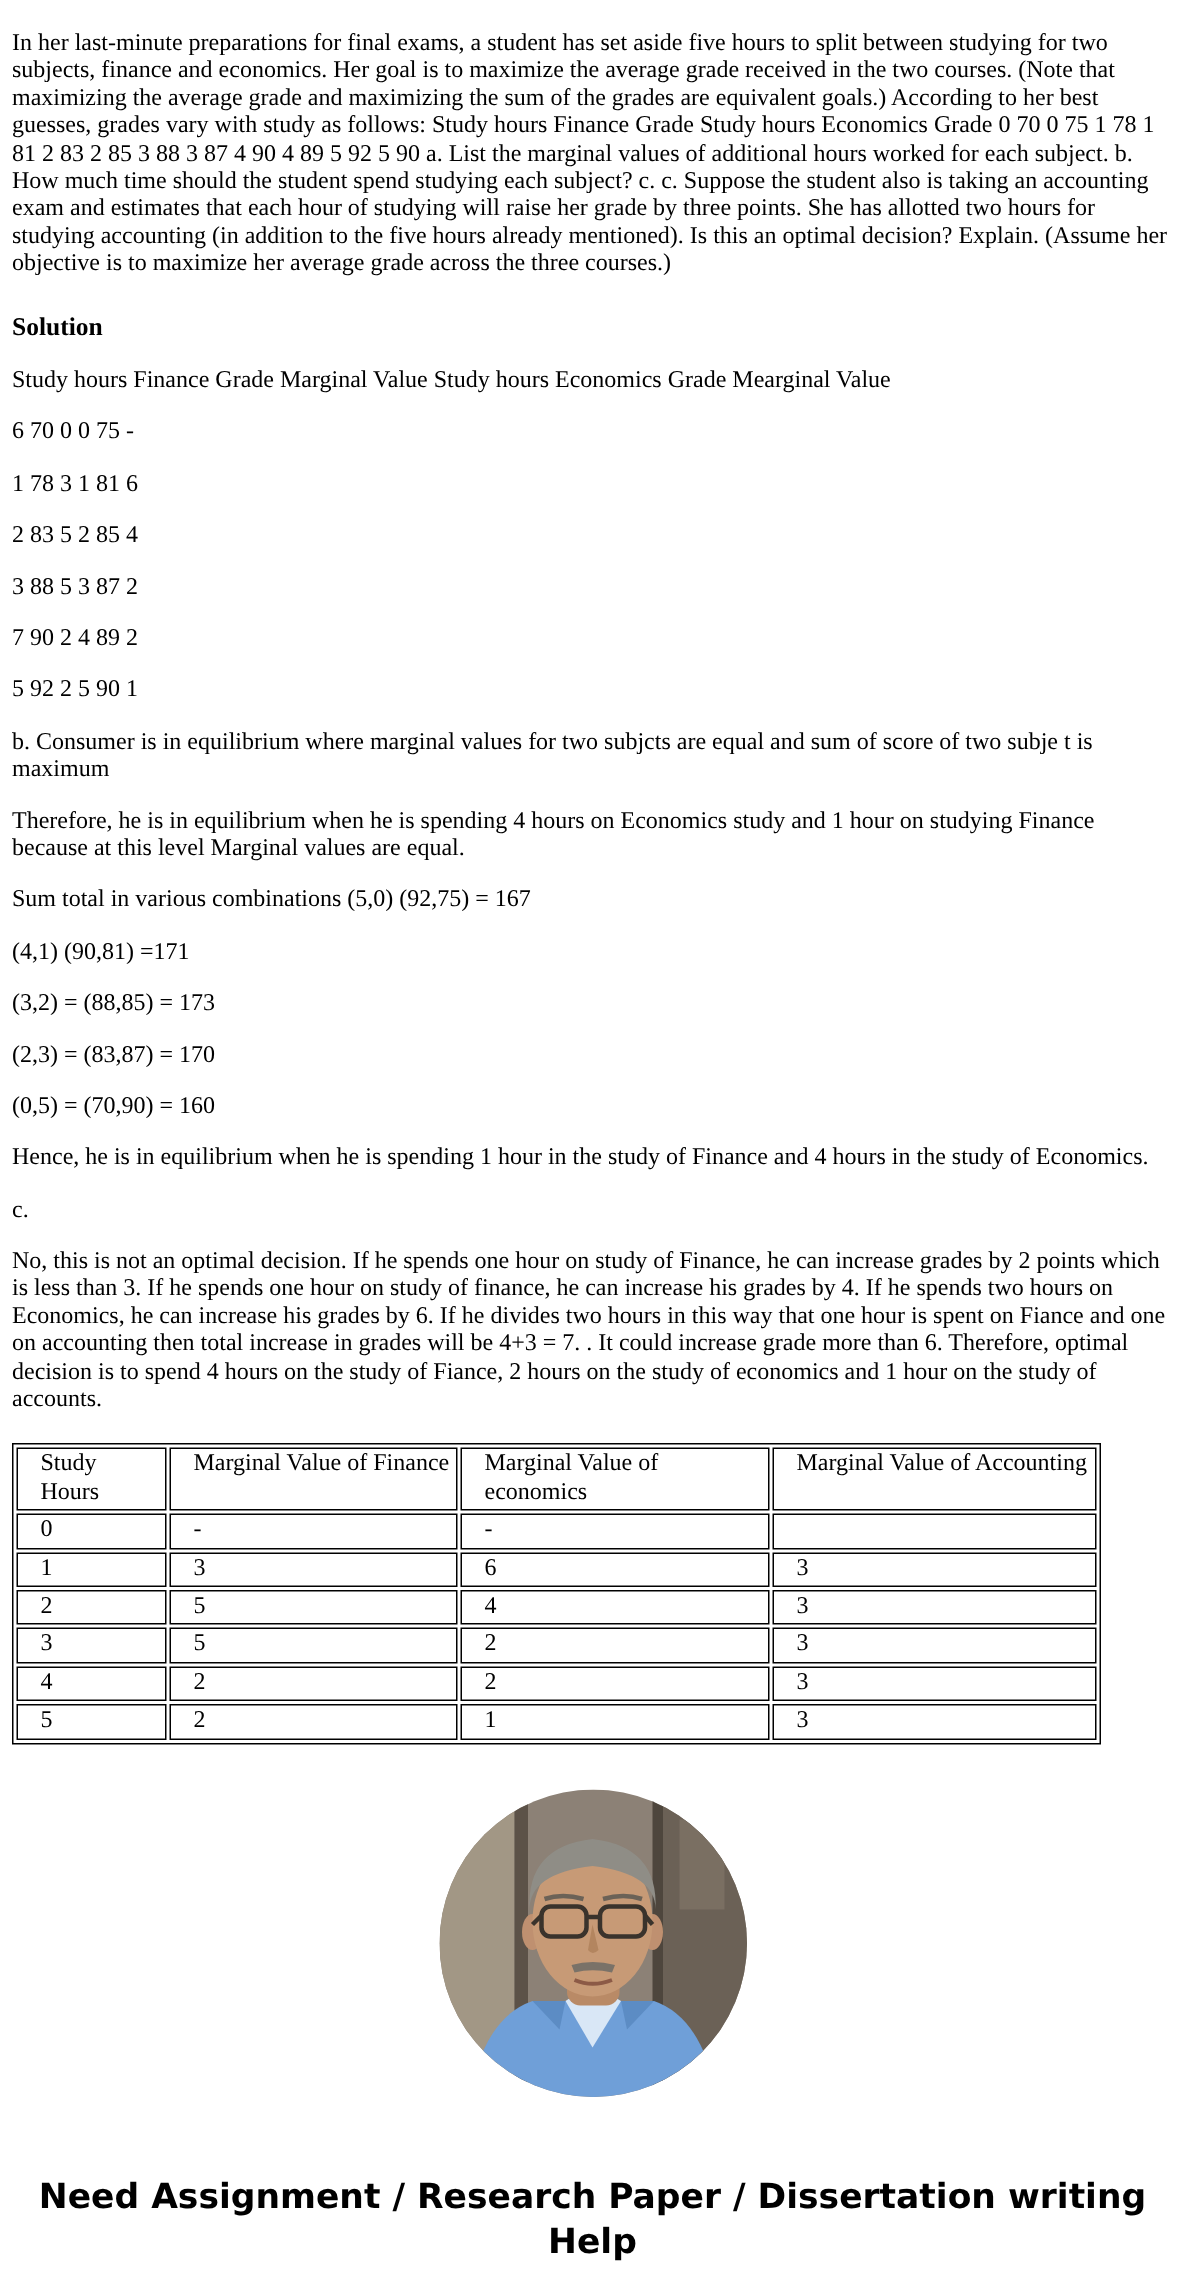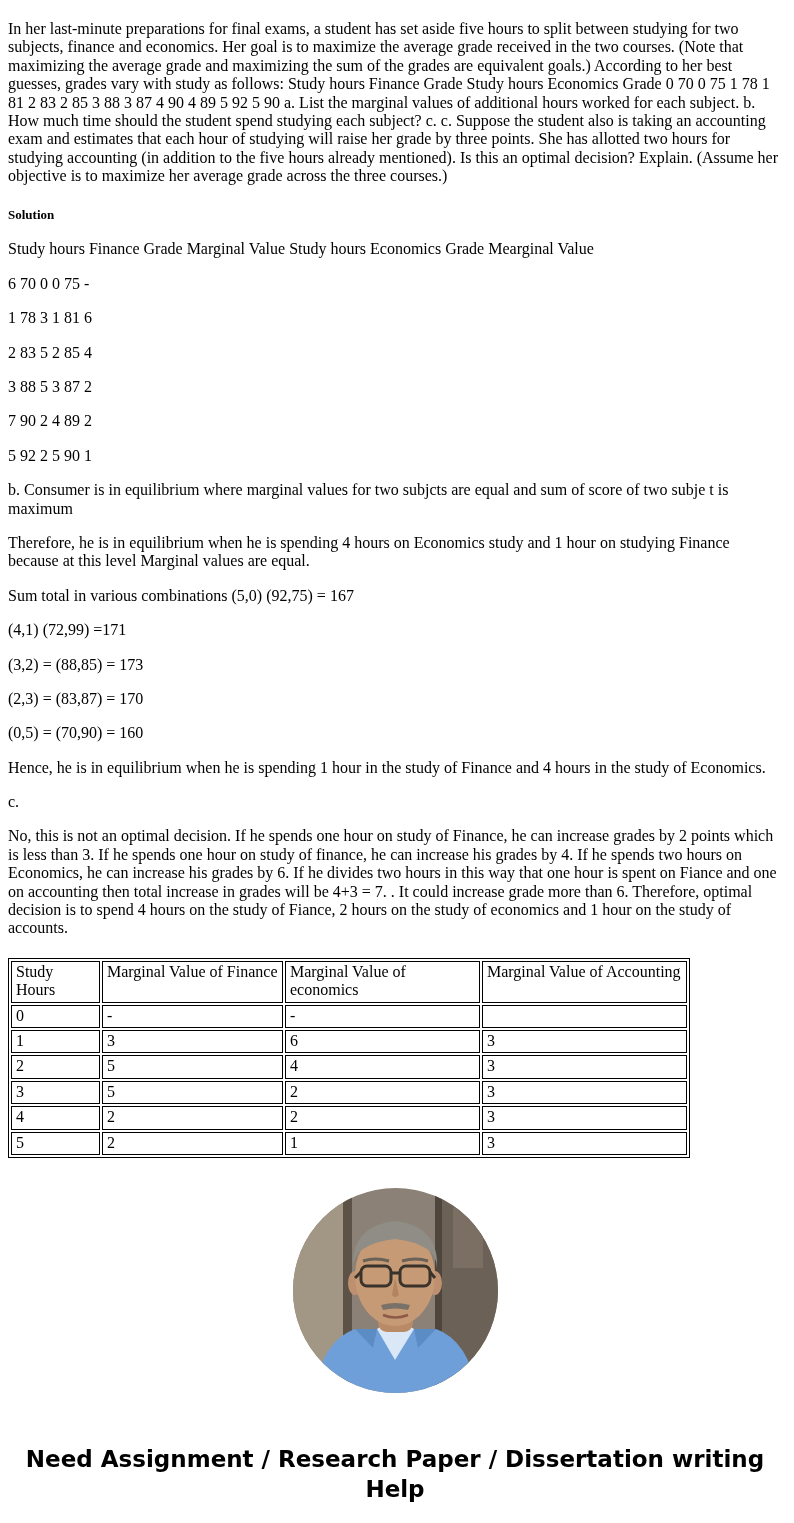--- a/index.html
+++ b/index.html
@@ -9,34 +9,34 @@
     padding: 8px 12px 8px 8px;
     font-family: "Liberation Serif", serif;
     font-size: 16px;
     line-height: 1.15;
     color: #000;
     background: #fff;
   }
   .page p { margin: 16px 0; }
   .page p.first { margin-top: 12px; }
   h3.solution-heading {
-    font-size: 13px;
+    font-size: 17px;
     font-weight: bold;
     margin: 22px 0 18px 0;
     font-family: "Liberation Serif", serif;
   }
   table.mv-table {
     border: 1px solid #000;
     border-spacing: 2px;
     border-collapse: separate;
     margin-top: 20px;
   }
   table.mv-table td {
     border: 1px solid #000;
-    padding: 1px 3px 2px 4px;
+    padding: 1px 3px 2px 15px;
     font-size: 16px;
     text-align: left;
     vertical-align: top;
     height: 18px;
   }
   .col-hours { width: 80px; }
   .col-fin   { width: 172px; }
   .col-eco   { width: 186px; }
   .col-acc   { width: 196px; }
   .avatar-wrap {
@@ -69,21 +69,21 @@
   <p>1 78 3 1 81 6</p>
   <p>2 83 5 2 85 4</p>
   <p>3 88 5 3 87 2</p>
   <p>7 90 2 4 89 2</p>
   <p>5 92 2 5 90 1</p>
 
   <p>b. Consumer is in equilibrium where marginal values for two subjcts are equal and sum of score of two subje t is maximum</p>
   <p>Therefore, he is in equilibrium when he is spending 4 hours on Economics study and 1 hour on studying Finance because at this level Marginal values are equal.</p>
 
   <p>Sum total in various combinations (5,0) (92,75) = 167</p>
-  <p>(4,1) (72,99) =171</p>
+  <p>(4,1) (90,81) =171</p>
   <p>(3,2) = (88,85) = 173</p>
   <p>(2,3) = (83,87) = 170</p>
   <p>(0,5) = (70,90) = 160</p>
 
   <p>Hence, he is in equilibrium when he is spending 1 hour in the study of Finance and 4 hours in the study of Economics.</p>
   <p>c.</p>
   <p>No, this is not an optimal decision. If he spends one hour on study of Finance, he can increase grades by 2 points which is less than 3. If he spends one hour on study of finance, he can increase his grades by 4. If he spends two hours on Economics, he can increase his grades by 6. If he divides two hours in this way that one hour is spent on Fiance and one on accounting then total increase in grades will be 4+3 = 7. . It could increase grade more than 6. Therefore, optimal decision is to spend 4 hours on the study of Fiance, 2 hours on the study of economics and 1 hour on the study of accounts.</p>
 
   <table class="mv-table">
     <tbody>

